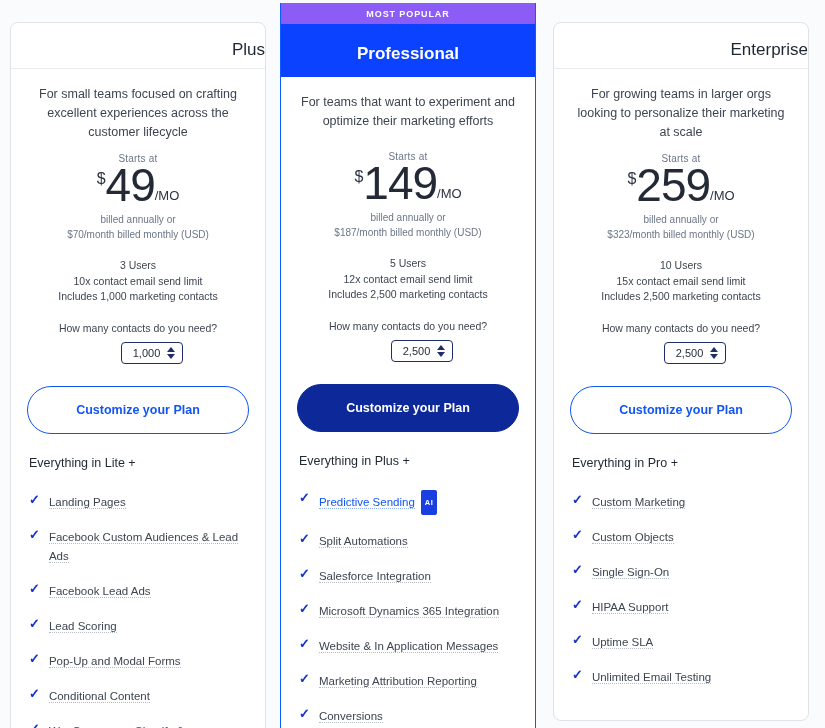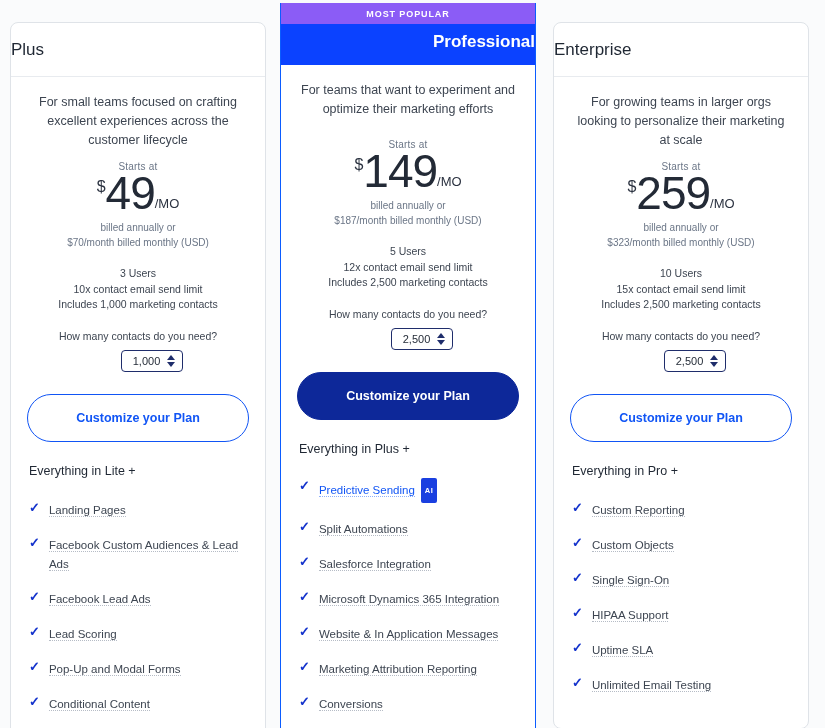--- a/index.html
+++ b/index.html
@@ -50,32 +50,32 @@
     background: #8b5cf6;
     color: #ffffff;
     font-size: 9px;
     font-weight: bold;
     letter-spacing: 0.9px;
     text-align: center;
     padding: 6px 0 5px;
   }
 
   .card-head-plain {
-    text-align: left;
-    padding: 17px 0 16px;
+    text-align: right;
+    padding: 17px 0 8px;
     border-bottom: 1px solid #e8ebef;
     font-size: 17px;
     color: #1f2733;
   }
 
   .card-head-featured {
     background: #0b42ff;
     color: #ffffff;
-    text-align: right;
-    padding: 8px 0 13px;
+    text-align: center;
+    padding: 20px 0 13px;
     font-size: 17px;
     font-weight: bold;
   }
 
   
   .card-body { padding: 0 16px; }
 
   .desc {
     text-align: center;
     font-size: 12.5px;
@@ -423,21 +423,21 @@
               <span class="arrow-up"></span>
               <span class="arrow-down"></span>
             </span>
           </div>
         </div>
         <button class="cta outline">Customize your Plan</button>
         <div class="everything">Everything in Pro +</div>
         <ul class="feature-list">
           <li class="feature-item">
             <span class="check">✓</span>
-            <span><span class="feature-text">Custom Reporting</span></span>
+            <span><span class="feature-text">Custom Marketing</span></span>
           </li>
           <li class="feature-item">
             <span class="check">✓</span>
             <span><span class="feature-text">Custom Objects</span></span>
           </li>
           <li class="feature-item">
             <span class="check">✓</span>
             <span><span class="feature-text">Single Sign-On</span></span>
           </li>
           <li class="feature-item">

